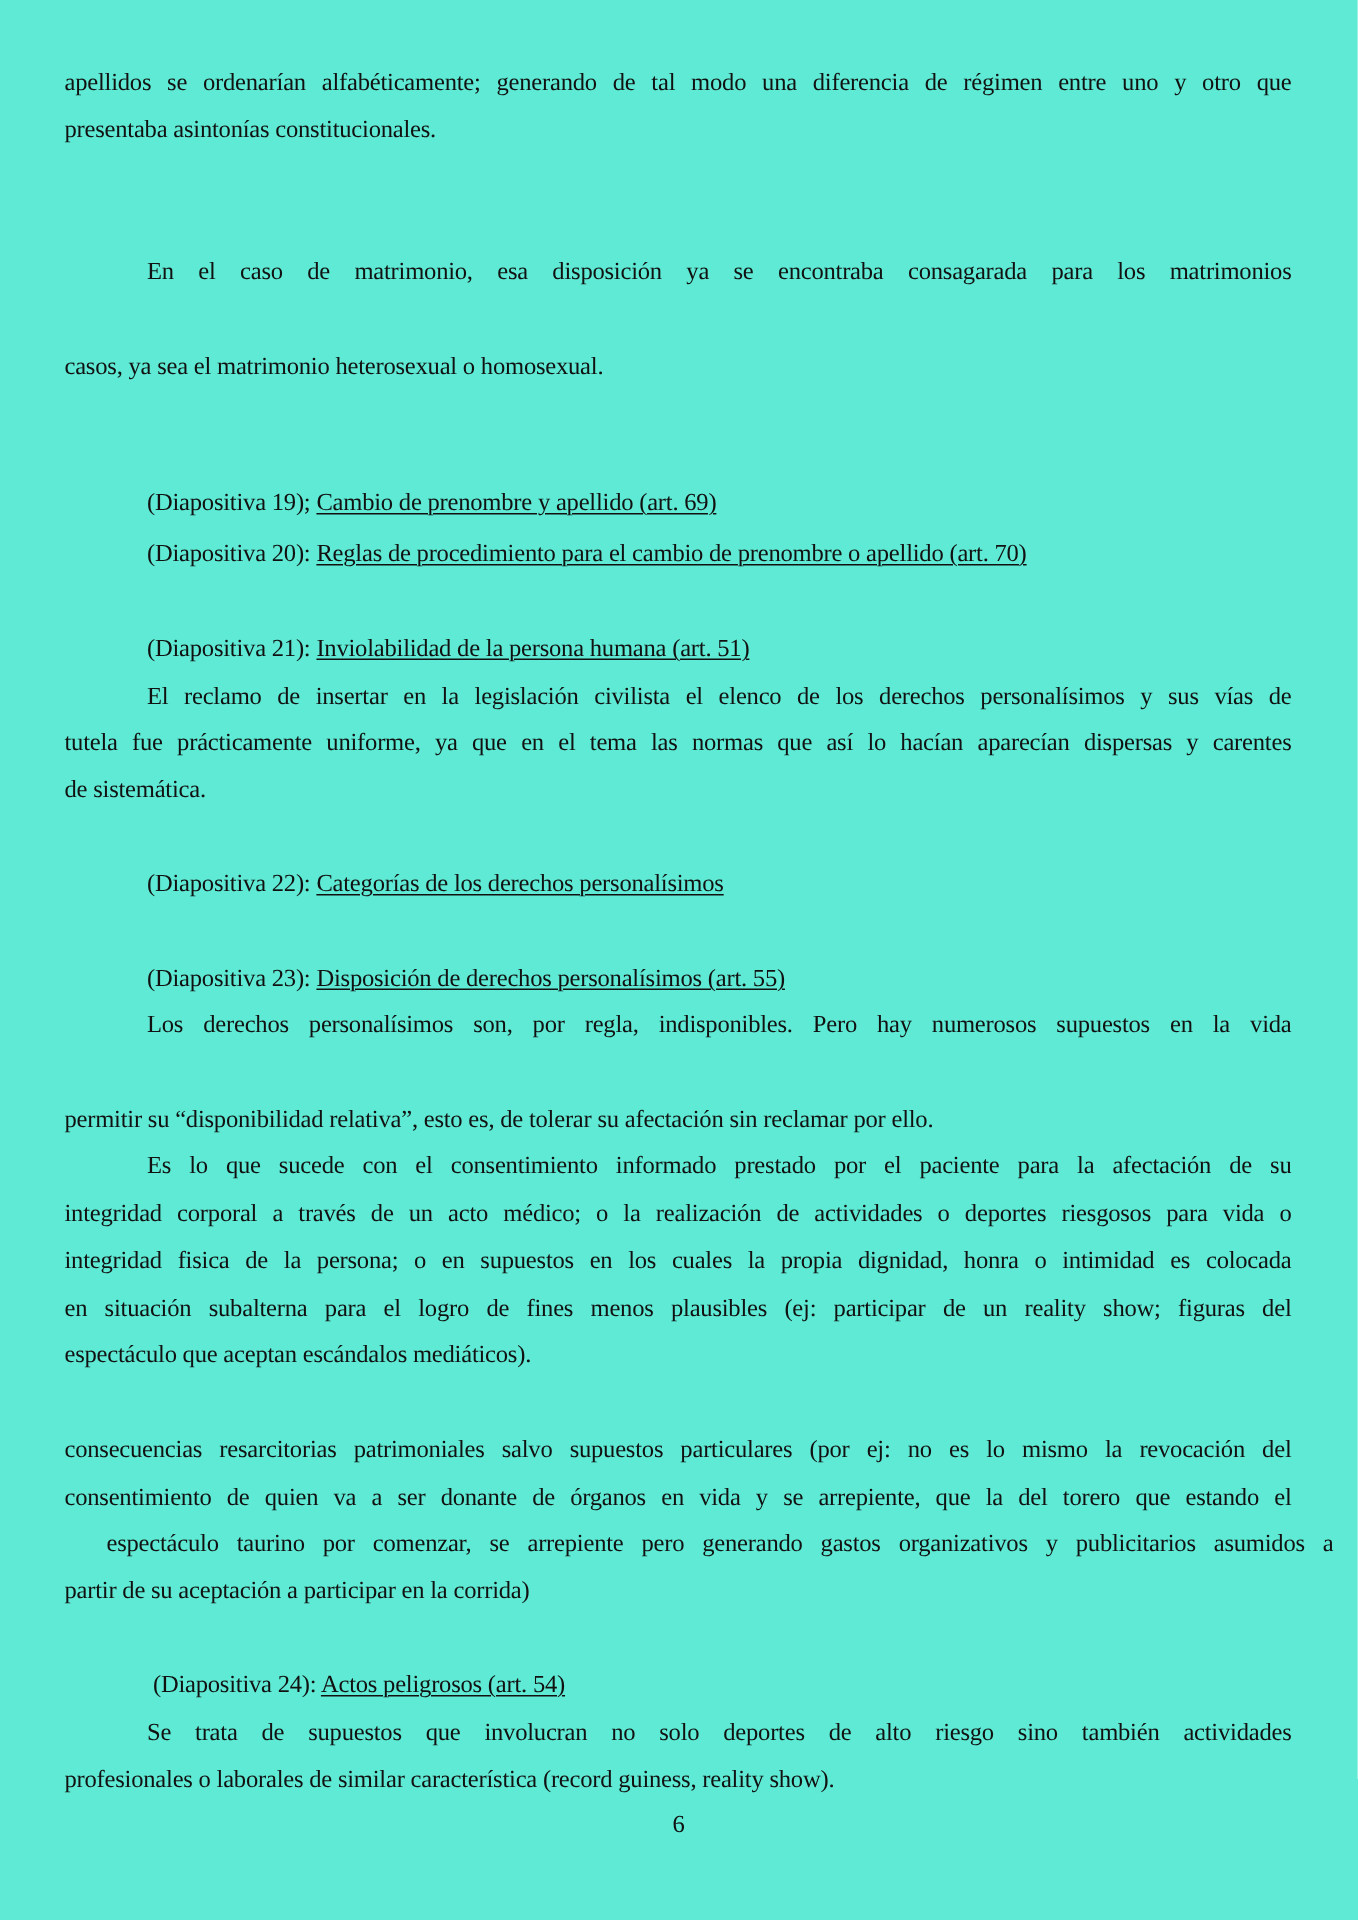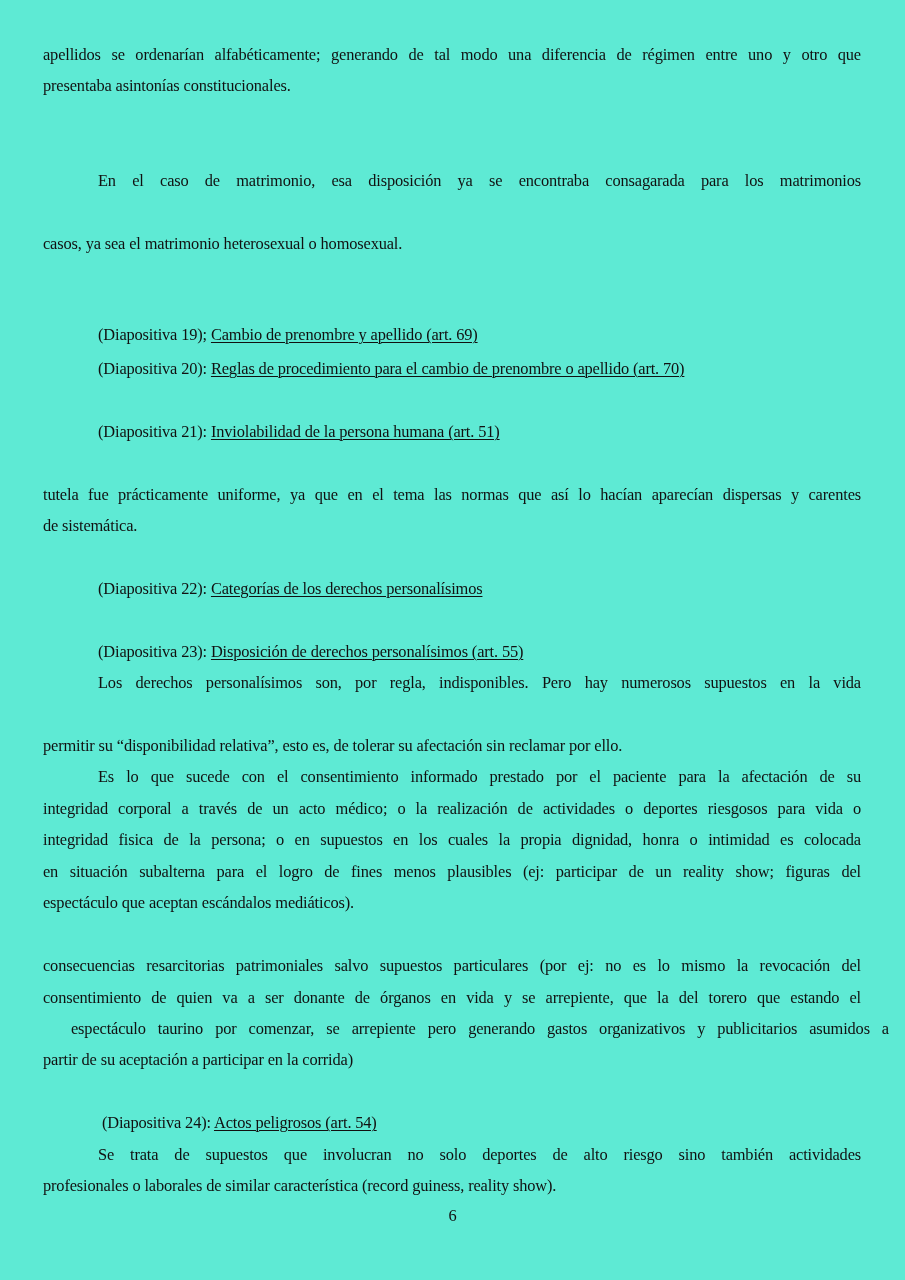--- a/index.html
+++ b/index.html
@@ -71,20 +71,21 @@
     <span>(Diapositiva 19); </span><span class="u">Cambio de prenombre y apellido (art. 69)</span>
   </div>
 
   <div class="line indent" style="top:359px;">
     <span>(Diapositiva 20): </span><span class="u">Reglas de procedimiento para el cambio de prenombre o apellido (art. 70)</span>
   </div>
 
   <div class="line indent" style="top:422px;">
     <span>(Diapositiva 21): </span><span class="u">Inviolabilidad de la persona humana (art. 51)</span>
   </div>
+  <div class="line indent justify" style="top:454px;">El reclamo de insertar en la legislación civilista el elenco de los derechos personalísimos y sus vías de</div>
   <div class="line justify" style="top:485px;">tutela fue prácticamente uniforme, ya que en el tema las normas que así lo hacían aparecían dispersas y carentes</div>
   <div class="line" style="top:516px;">de sistemática.</div>
 
   <div class="line indent" style="top:579px;">
     <span>(Diapositiva 22): </span><span class="u">Categorías de los derechos personalísimos</span>
   </div>
 
   <div class="line indent" style="top:642px;">
     <span>(Diapositiva 23): </span><span class="u">Disposición de derechos personalísimos (art. 55)</span>
   </div>

